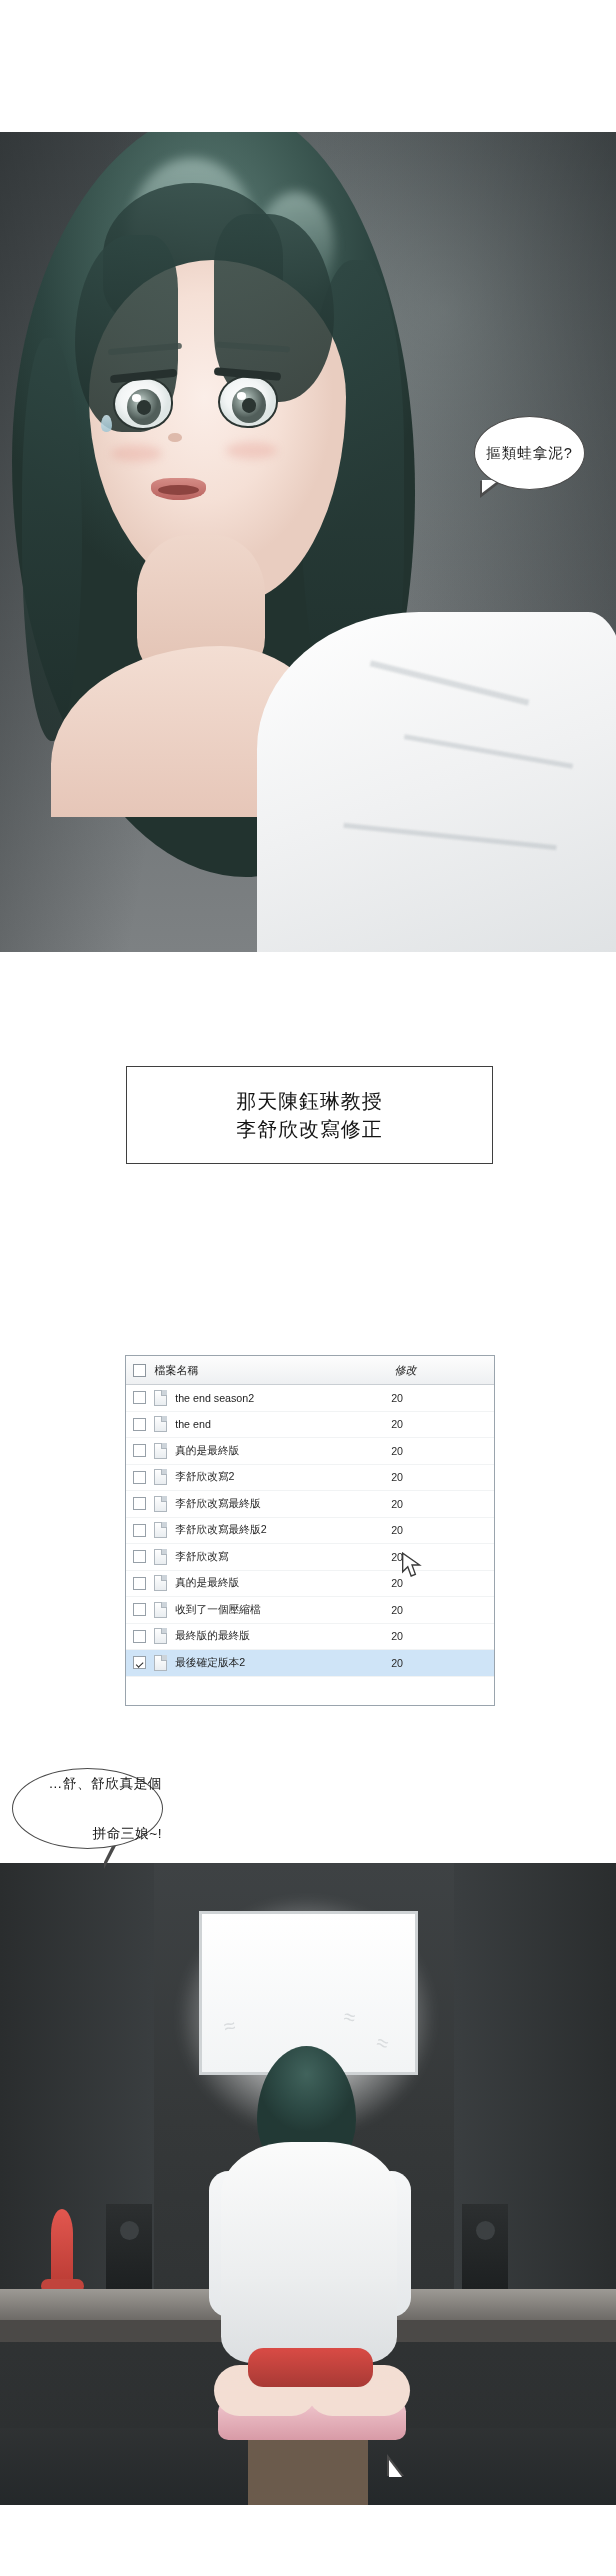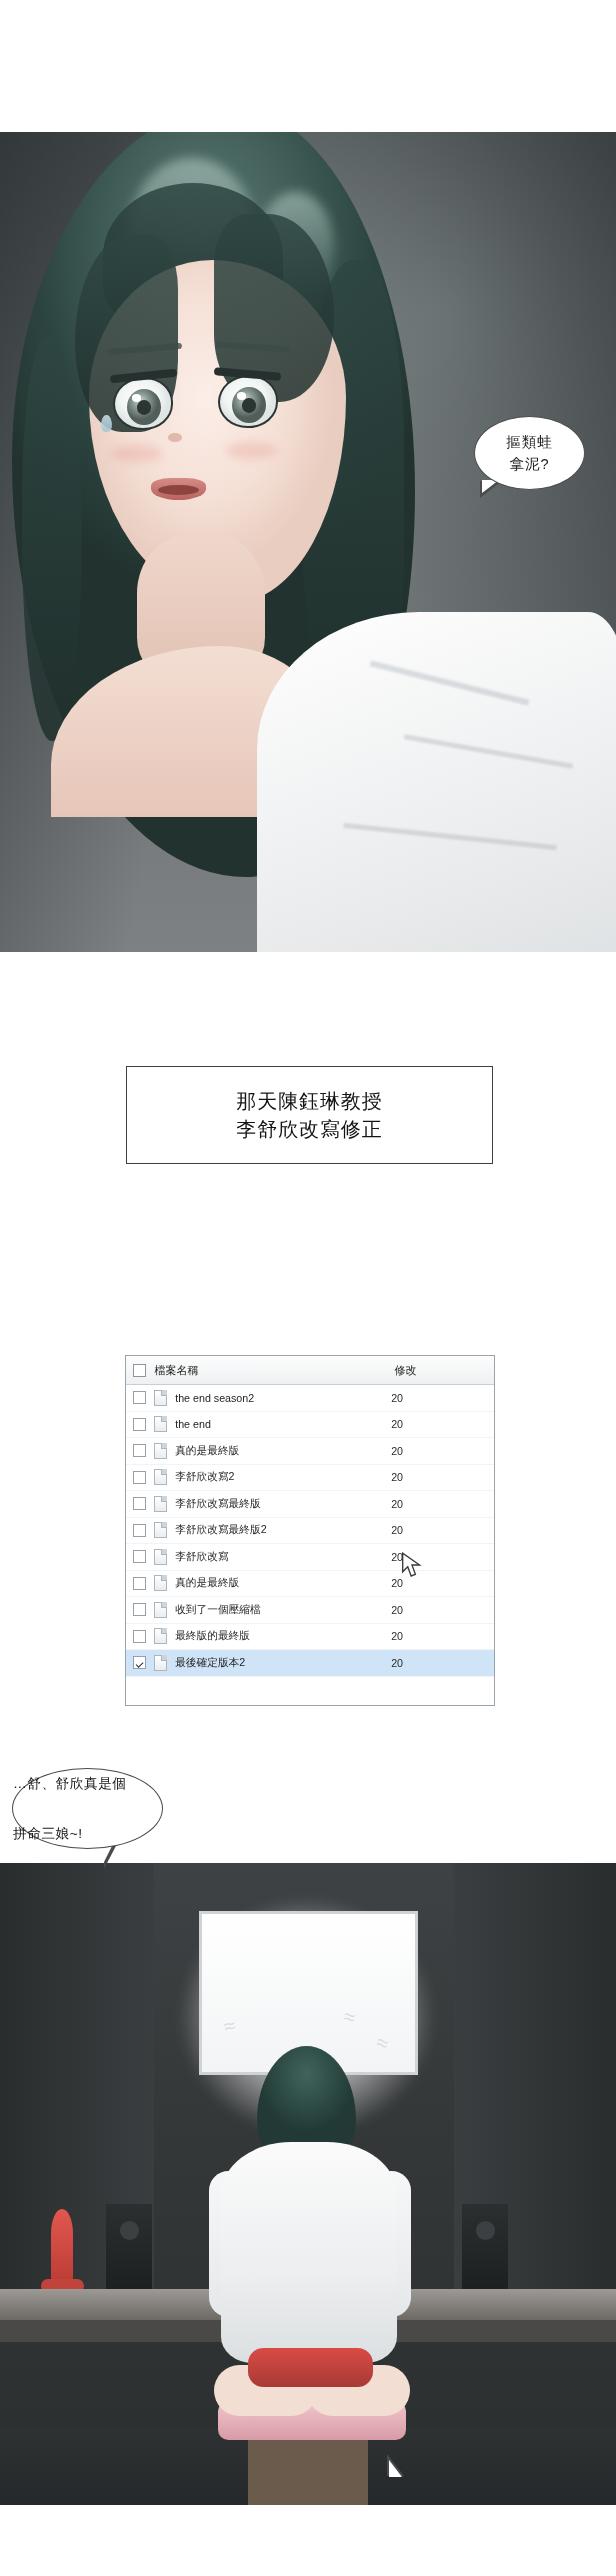--- a/index.html
+++ b/index.html
@@ -118,21 +118,21 @@
     background: linear-gradient(180deg,#cfe6ee,#9dc4d2);
     border-radius: 50% 50% 50% 50% / 70% 70% 40% 40%;
     opacity:.85;
   }
 
   
   .bubble-1 {
     position:absolute; left:474px; top:284px;
     width:111px; min-height:74px;
     background:#fff; border:1.7px solid #4c4c4c; border-radius:50%;
-    display:flex; flex-direction:column; align-items:center; justify-content:center;
+    display:flex; flex-direction:row; align-items:center; justify-content:center;
     z-index:6;
   }
   .bubble-1 .line { font-size:14.6px; color:#1b1b1b; line-height:22px; letter-spacing:0.9px; }
   .bubble-1-tail {
     position:absolute; left:480px; top:349px; width:0; height:0;
     border-top:17px solid #4c4c4c; border-right:22px solid transparent;
     z-index:5;
   }
   .bubble-1-tail2 {
     position:absolute; left:482px; top:348px; width:0; height:0;
@@ -167,21 +167,21 @@
     height:29px;
     background:linear-gradient(180deg,#fdfdfd,#eef0f2);
     border-bottom:0.9px solid #c9ced3;
     padding-left:6.9px;
     font-size:11px;
   }
   .hdr-check {
     width:13px; height:13px; border:0.9px solid #8d969e; background:#fff; margin-right:8.6px;
   }
   .hdr-name { flex:0 0 240px; }
-  .hdr-mod { flex:1; }
+  .hdr-mod { flex:1;font-style:italic; }
   .file-row {
     display:flex; align-items:center; height:26.5px;
     padding-left:6.9px;
     border-bottom:0.9px solid #f1f3f4;
   }
   .file-row.sel { background:#cfe4f7; }
   .row-check { width:13px; height:13px; border:0.9px solid #97a0a8; background:#fff; margin-right:8.6px; position:relative; }
   .row-check.on:after {
     content:""; position:absolute; left:2.6px; top:5.1px; width:6px; height:2.6px;
     border-left:1.7px solid #2b2b2b; border-bottom:1.7px solid #2b2b2b;
@@ -201,21 +201,21 @@
   .row-mod { flex:1; color:#2a2a2a; white-space:nowrap; overflow:hidden; }
   .cursor {
     position:absolute; left:276px; top:197px; width:22px; height:26px; z-index:5;
   }
 
   
   .bubble-2 {
     position:absolute; left:12px; top:1768px;
     width:151px; height:81px;
     background:#fff; border:1.7px solid #4a4a4a; border-radius:50%;
-    display:flex; flex-direction:column; align-items:flex-start; justify-content:center;
+    display:flex; flex-direction:column; align-items:flex-end; justify-content:center;
     z-index:8;
     gap:28px;
   }
   .bubble-2 .line { font-size:13.7px; color:#141414; line-height:22px; letter-spacing:0.5px; }
   .b2-tail {
     position:absolute; left:104px; top:1840px; width:0;height:0;
     border-left:15.4px solid #4a4a4a; border-bottom:29px solid transparent;
     z-index:7;
   }
   .b2-tail-in {

